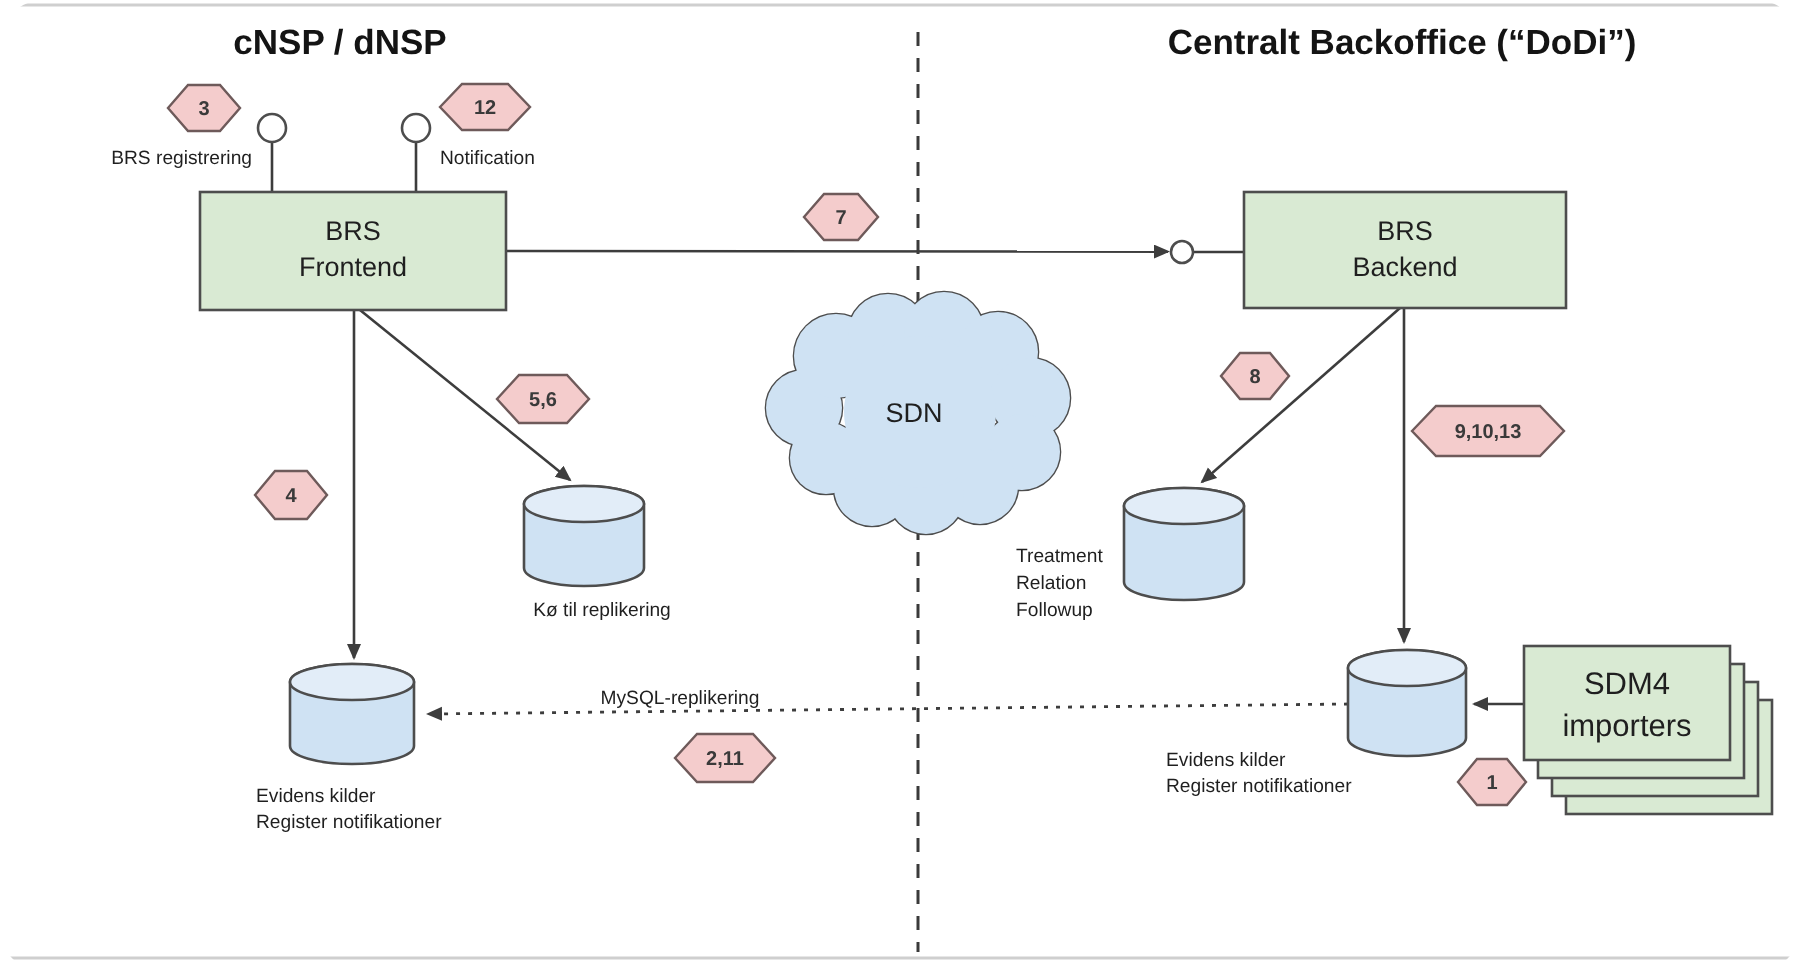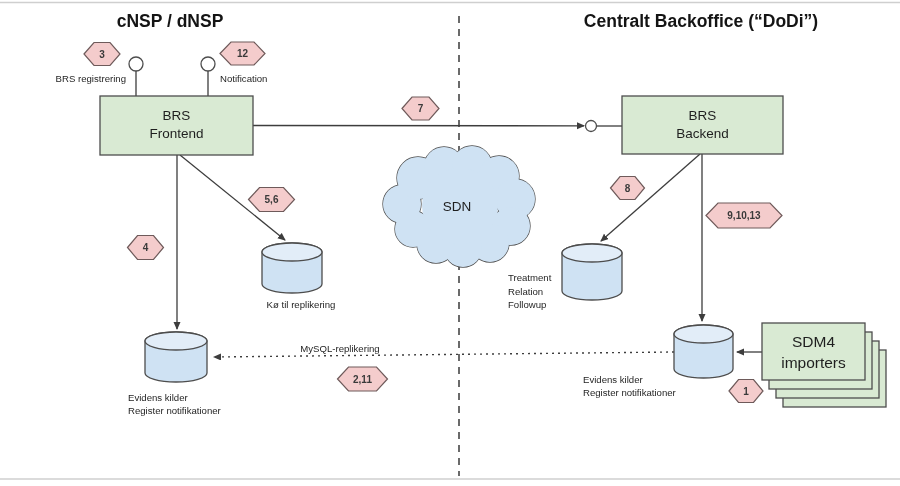--- a/index.html
+++ b/index.html
@@ -1,16 +1,16 @@
 <!DOCTYPE html>
 <html><head>
 <meta charset="utf-8">
 <style>
   html,body{margin:0;padding:0;background:#ffffff;}
-  .stage{position:relative;width:900px;height:486px;background:#ffffff;overflow:hidden;}
+  .stage{position:relative;width:900px;height:486px;background:#ffffff;overflow:hidden;border-radius:22px;}
   svg{display:block;}
   svg text{font-family:"Liberation Sans","DejaVu Sans",sans-serif;fill:#1f1f1f;}
   .title{font-size:17.5px;font-weight:bold;text-anchor:middle;fill:#141414;}
   .node-label{font-size:13.5px;text-anchor:middle;}
   .big-label{font-size:15.5px;text-anchor:middle;}
   .small{font-size:9.6px;}
   .mid{text-anchor:middle;}
   .enda{text-anchor:end;}
   .badge-t{font-size:10px;font-weight:bold;text-anchor:middle;fill:#3a3a3a;}
   .sdn-t{font-size:13.5px;text-anchor:middle;}

